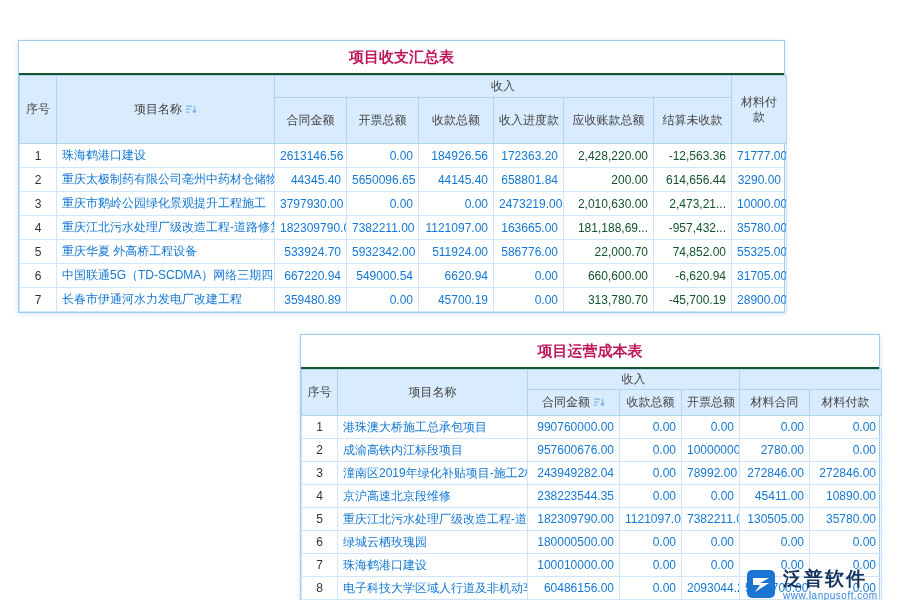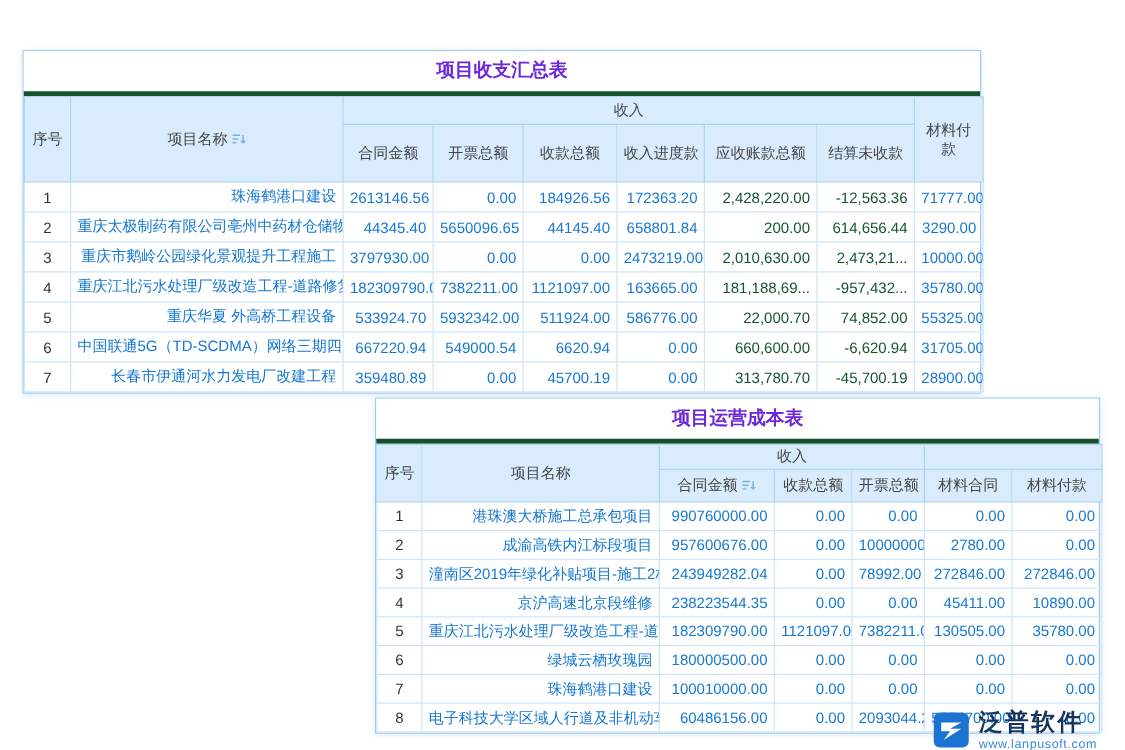--- a/index.html
+++ b/index.html
@@ -2,30 +2,30 @@
 <html><head>
 <meta charset="utf-8">
 <style>
   html,body{margin:0;padding:0;background:#ffffff;}
   body{font-family:"Liberation Sans","DejaVu Sans",sans-serif;}
   .canvas{position:relative;width:900px;height:600px;background:#ffffff;overflow:hidden;}
 
   .card{position:absolute;background:#ffffff;border:1px solid #9ecdf0;
         box-shadow:0 1px 5px rgba(90,150,210,0.25);box-sizing:border-box;}
   .card-title{height:32px;line-height:32px;text-align:center;font-size:15px;font-weight:bold;
-        color:#6d28d9;background:#ffffff;border-bottom:4px solid #14532d;}
+        color:#be185d;background:#ffffff;border-bottom:2px solid #14532d;}
 
   table{border-collapse:collapse;table-layout:fixed;width:100%;font-size:12px;}
   th,td{box-sizing:border-box;overflow:hidden;white-space:nowrap;padding:0 5px;}
   thead th{background:#d9ecfd;border:1px solid #aed4f0;color:#444;font-weight:normal;
         text-align:center;}
   th.tail{white-space:normal;line-height:15px;}
   tbody td{border:1px solid #cfe6fa;color:#1478d2;}
   tbody td.seq{color:#333;text-align:center;}
-  tbody td.pname{text-align:right;cursor:pointer;}
+  tbody td.pname{text-align:left;cursor:pointer;}
   tbody td.num{text-align:right;}
   tbody td.dark{color:#14532d;}
 
   #t1 thead tr.group-row th{height:22px;}
   #t1 thead tr.cols-row th{height:46px;}
   #t1 tbody tr{height:24px;}
   #t2 thead tr.group-row th{height:20px;}
   #t2 thead tr.cols-row th{height:26px;}
   #t2 tbody tr{height:23px;}
 
@@ -152,21 +152,21 @@
             <td class="num">45700.19</td>
             <td class="num">0.00</td>
             <td class="num dark">313,780.70</td>
             <td class="num dark">-45,700.19</td>
             <td class="num">28900.00</td>
           </tr>
         </tbody>
     </table>
   </div>
 
-  <div class="card" id="t2" style="left:300px;top:318px;width:580px;">
+  <div class="card" id="t2" style="left:300px;top:334px;width:580px;">
     <div class="card-title">项目运营成本表</div>
     <table>
       <colgroup>
         <col style="width:36px">
           <col style="width:190px">
           <col style="width:92px">
           <col style="width:62px">
         <col style="width:58px">
           <col style="width:70px">
           <col style="width:72px">

